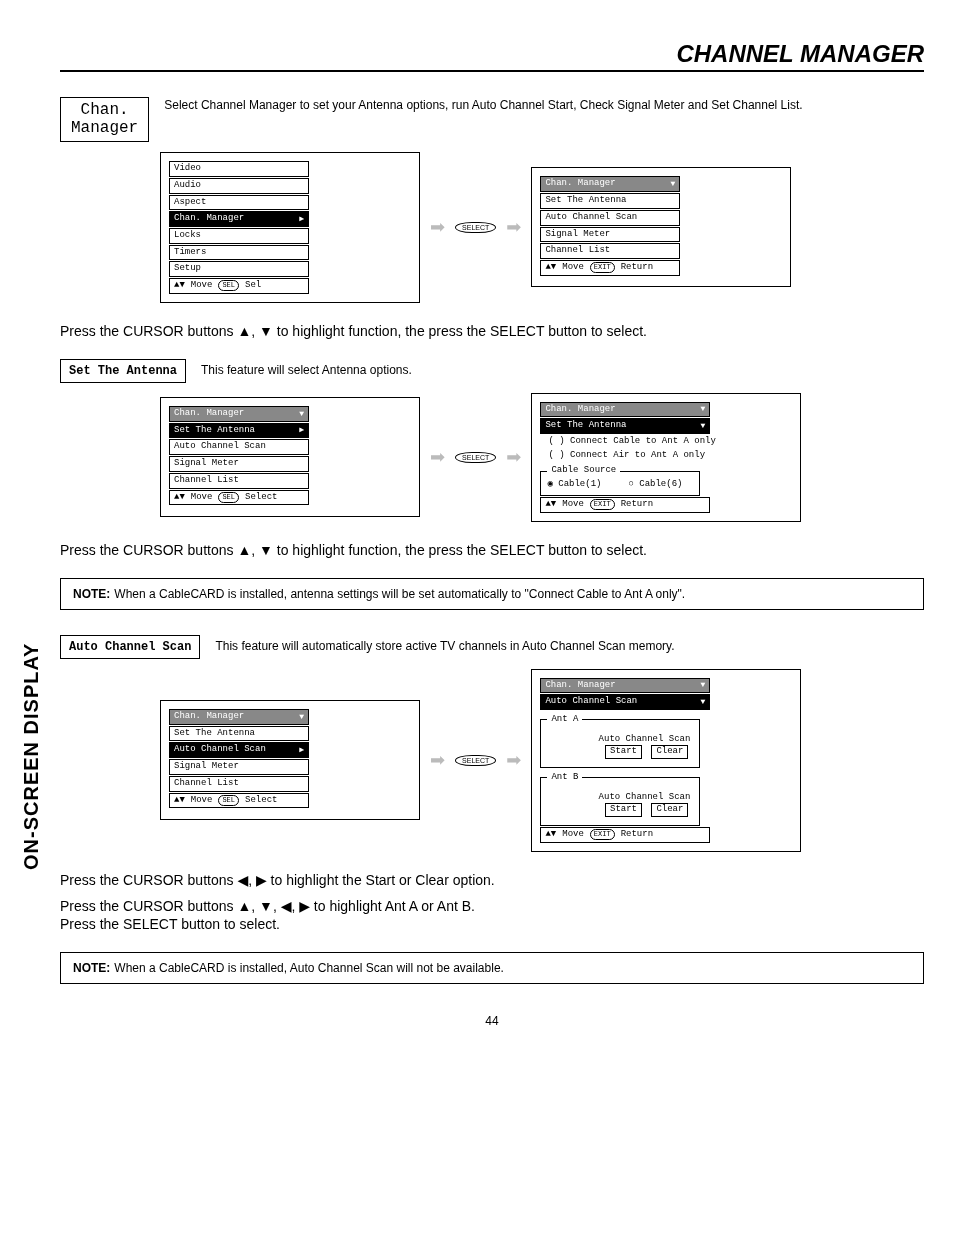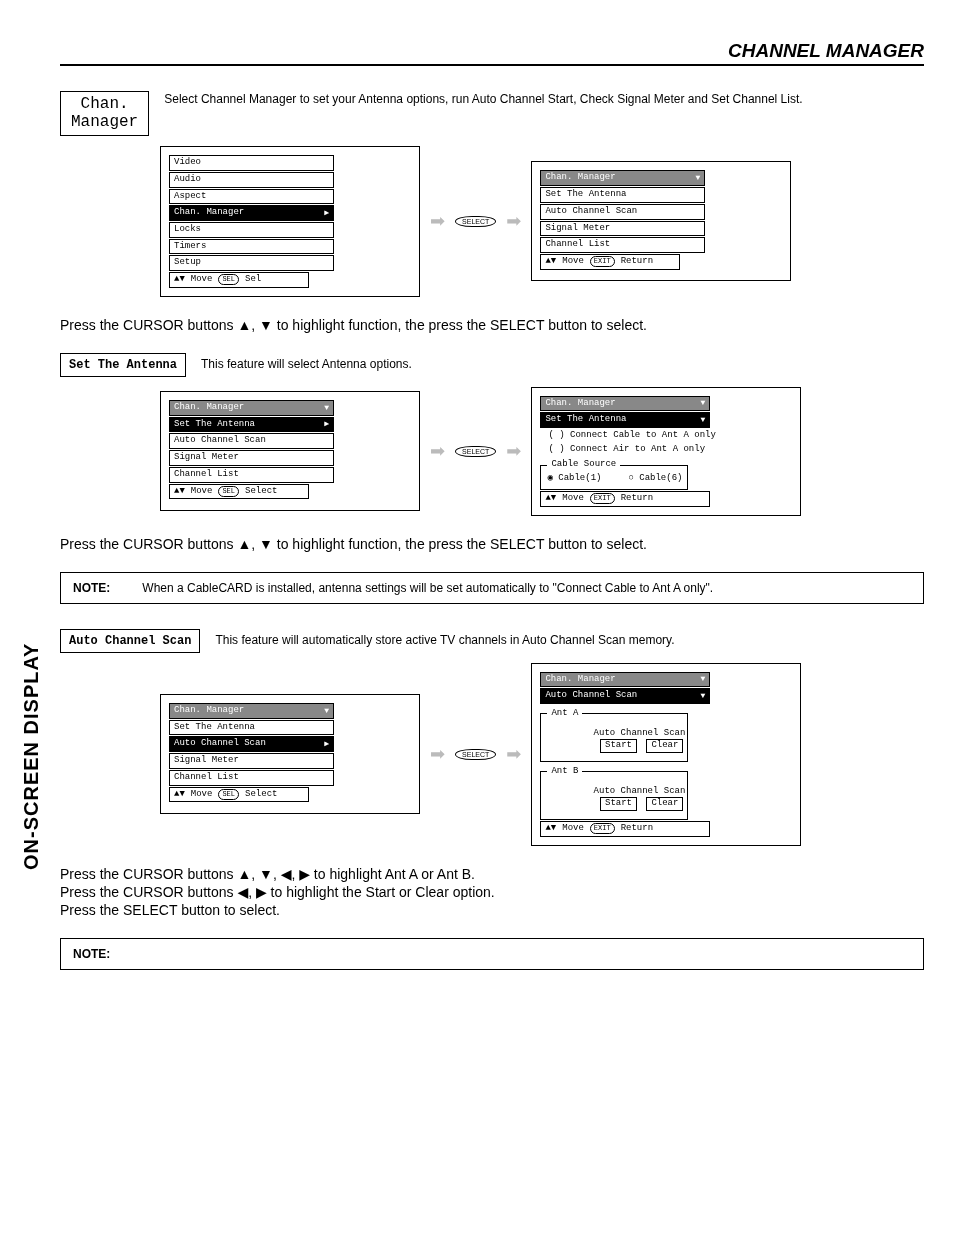--- a/index.html
+++ b/index.html
@@ -6,21 +6,21 @@
   body {
     font-family: Arial, Helvetica, sans-serif;
     margin: 0;
     padding: 40px 30px 30px 30px;
     width: 954px;
     font-size: 12px;
     color: #000;
     position: relative;
   }
   .page-title {
-    font-size: 19px;
+    font-size: 24px;
     font-weight: bold;
     font-style: italic;
     text-align: right;
     border-bottom: 2px solid #000;
     padding-bottom: 2px;
     margin-bottom: 25px;
   }
   .side-label {
     position: absolute;
     left: 20px;
@@ -62,21 +62,21 @@
   }
   .screen {
     border: 1px solid #000;
     padding: 8px;
     width: 260px;
     min-height: 120px;
     font-family: "Courier New", monospace;
     font-size: 9px;
     line-height: 1.3;
   }
-  .menu-list { display: flex; flex-direction: column; gap: 1px; width: 165px; }
+  .menu-list { display: flex; flex-direction: column; gap: 1px; width: 140px; }
   .menu-list.wide { width: 170px; }
   .menu-item {
     border: 1px solid #000;
     padding: 1px 4px;
     background: #fff;
     position: relative;
     display: flex;
     align-items: center;
   }
   .menu-item.hdr { background: #888; color: #fff; justify-content: space-between; }
@@ -122,31 +122,31 @@
     font-family: "Courier New", monospace;
     font-size: 12px;
     font-weight: bold;
   }
   .note-box {
     border: 1px solid #000;
     padding: 8px 12px;
     font-size: 12px;
     margin: 10px 0 25px 0;
     display: flex;
-    gap: 32px;
+    gap: 4px;
   }
   .note-label { font-weight: bold; }
   .radio-line { margin: 2px 0 2px 8px; }
   fieldset.inner {
     border: 1px solid #000;
-    padding: 2px 2px 4px 6px;
+    padding: 2px 9px 4px 6px;
     margin: 4px 0 0 0;
     font-family: "Courier New", monospace;
     font-size: 9px;
-    width: 148px;
+    width: 160px;
   }
   fieldset.inner legend { padding: 0 4px; font-size: 9px; }
   .btn {
     border: 1px solid #000;
     padding: 0 4px;
     display: inline-block;
     margin: 0 2px;
   }
   .page-num { text-align: center; font-size: 12px; margin-top: 30px; }
   .sel-pill { border:1px solid #000; border-radius:6px; padding:0 3px; font-size:7px; }
@@ -336,21 +336,23 @@
       </fieldset>
       <div class="hint-row wide">
         <span>▲▼</span>
         <span>Move</span>
         <span class="sel-pill">EXIT</span>
         <span>Return</span>
       </div>
     </div>
   </div>
 
+  <div class="body-text" style="margin:2px 0">Press the CURSOR buttons ◀, ▶ to highlight the Start or Clear option.</div>
   <div class="body-text" style="margin-bottom:2px">Press the CURSOR buttons ▲, ▼, ◀, ▶ to highlight Ant A or Ant B.</div>
-  <div class="body-text" style="margin:2px 0">Press the CURSOR buttons ◀, ▶ to highlight the Start or Clear option.</div>
   <div class="body-text" style="margin-top:2px">Press the SELECT button to select.</div>
 
   <div class="note-box">
     <span class="note-label">NOTE:</span>
-  </div>
-
+    <span>When a CableCARD is installed, Auto Channel Scan will not be available.</span>
+  </div>
+
+  <div class="page-num">44</div>
 </div>
 
 </body></html>

